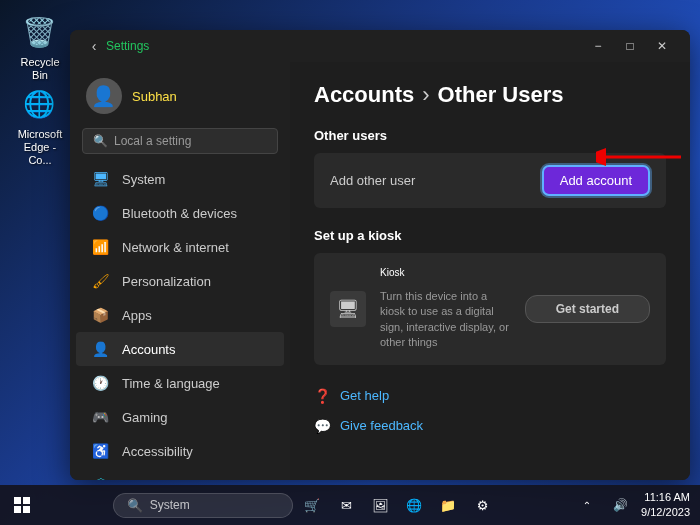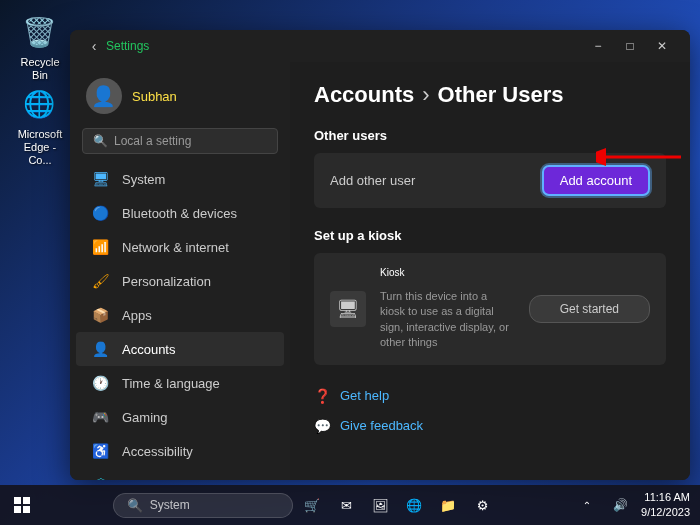--- a/index.html
+++ b/index.html
@@ -343,20 +343,21 @@
     .get-started-btn {
       background: #3a3a3a;
       color: #ccc;
       border: 1px solid #555;
       border-radius: 12px;
       padding: 6px 30px;
       font-size: 12px;
       cursor: pointer;
       font-family: inherit;
       white-space: nowrap;
+      font-weight: bold;
     }
 
     .links-section {
       margin-top: 16px;
     }
     .link-item {
       display: flex;
       align-items: center;
       gap: 8px;
       padding: 6px 0;

